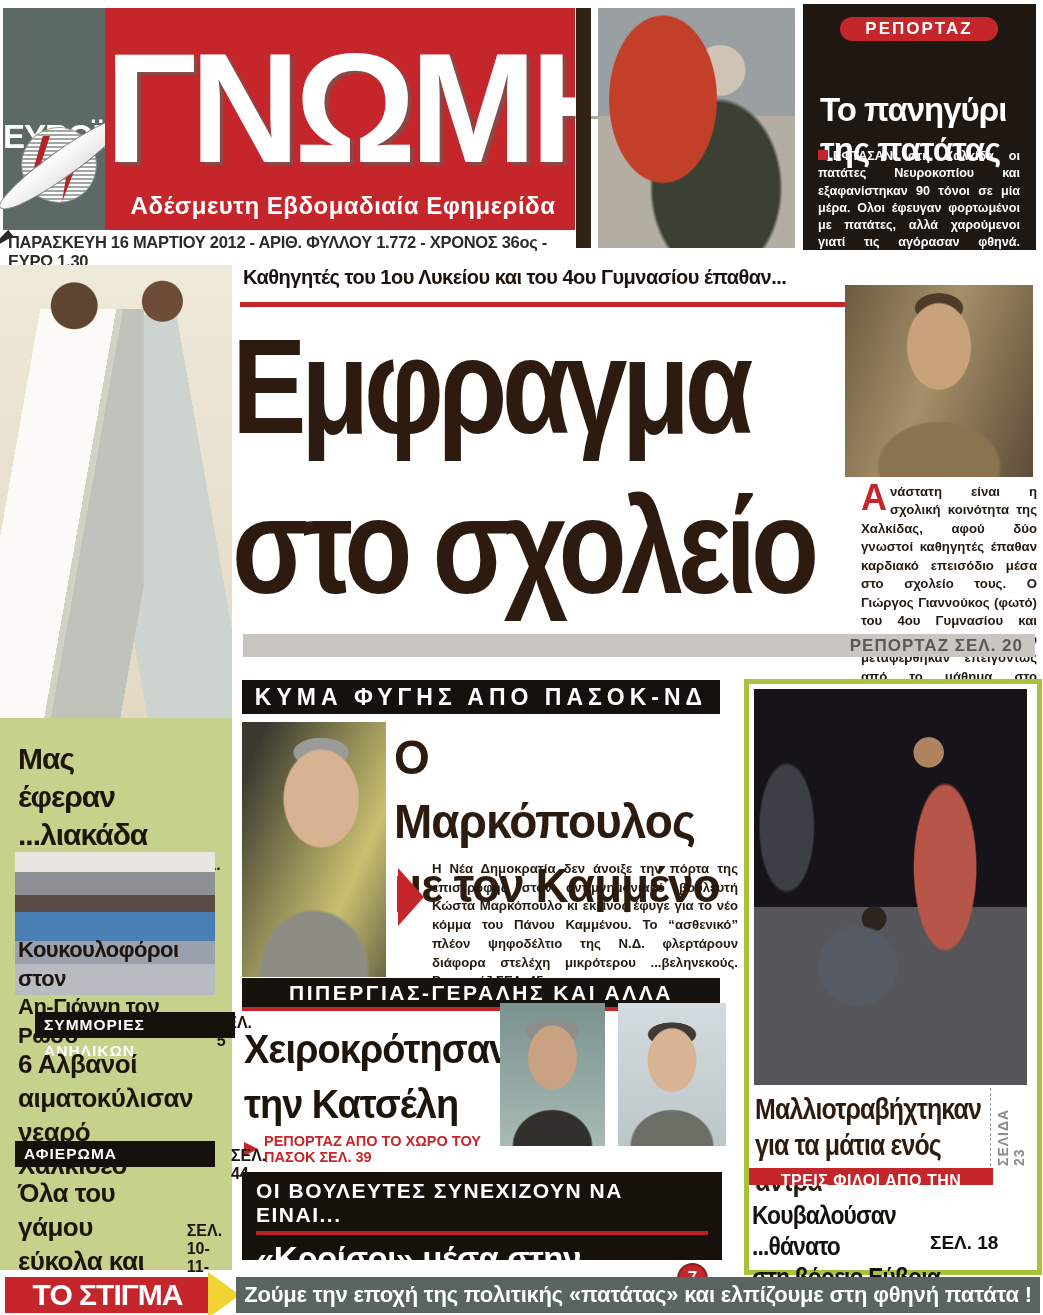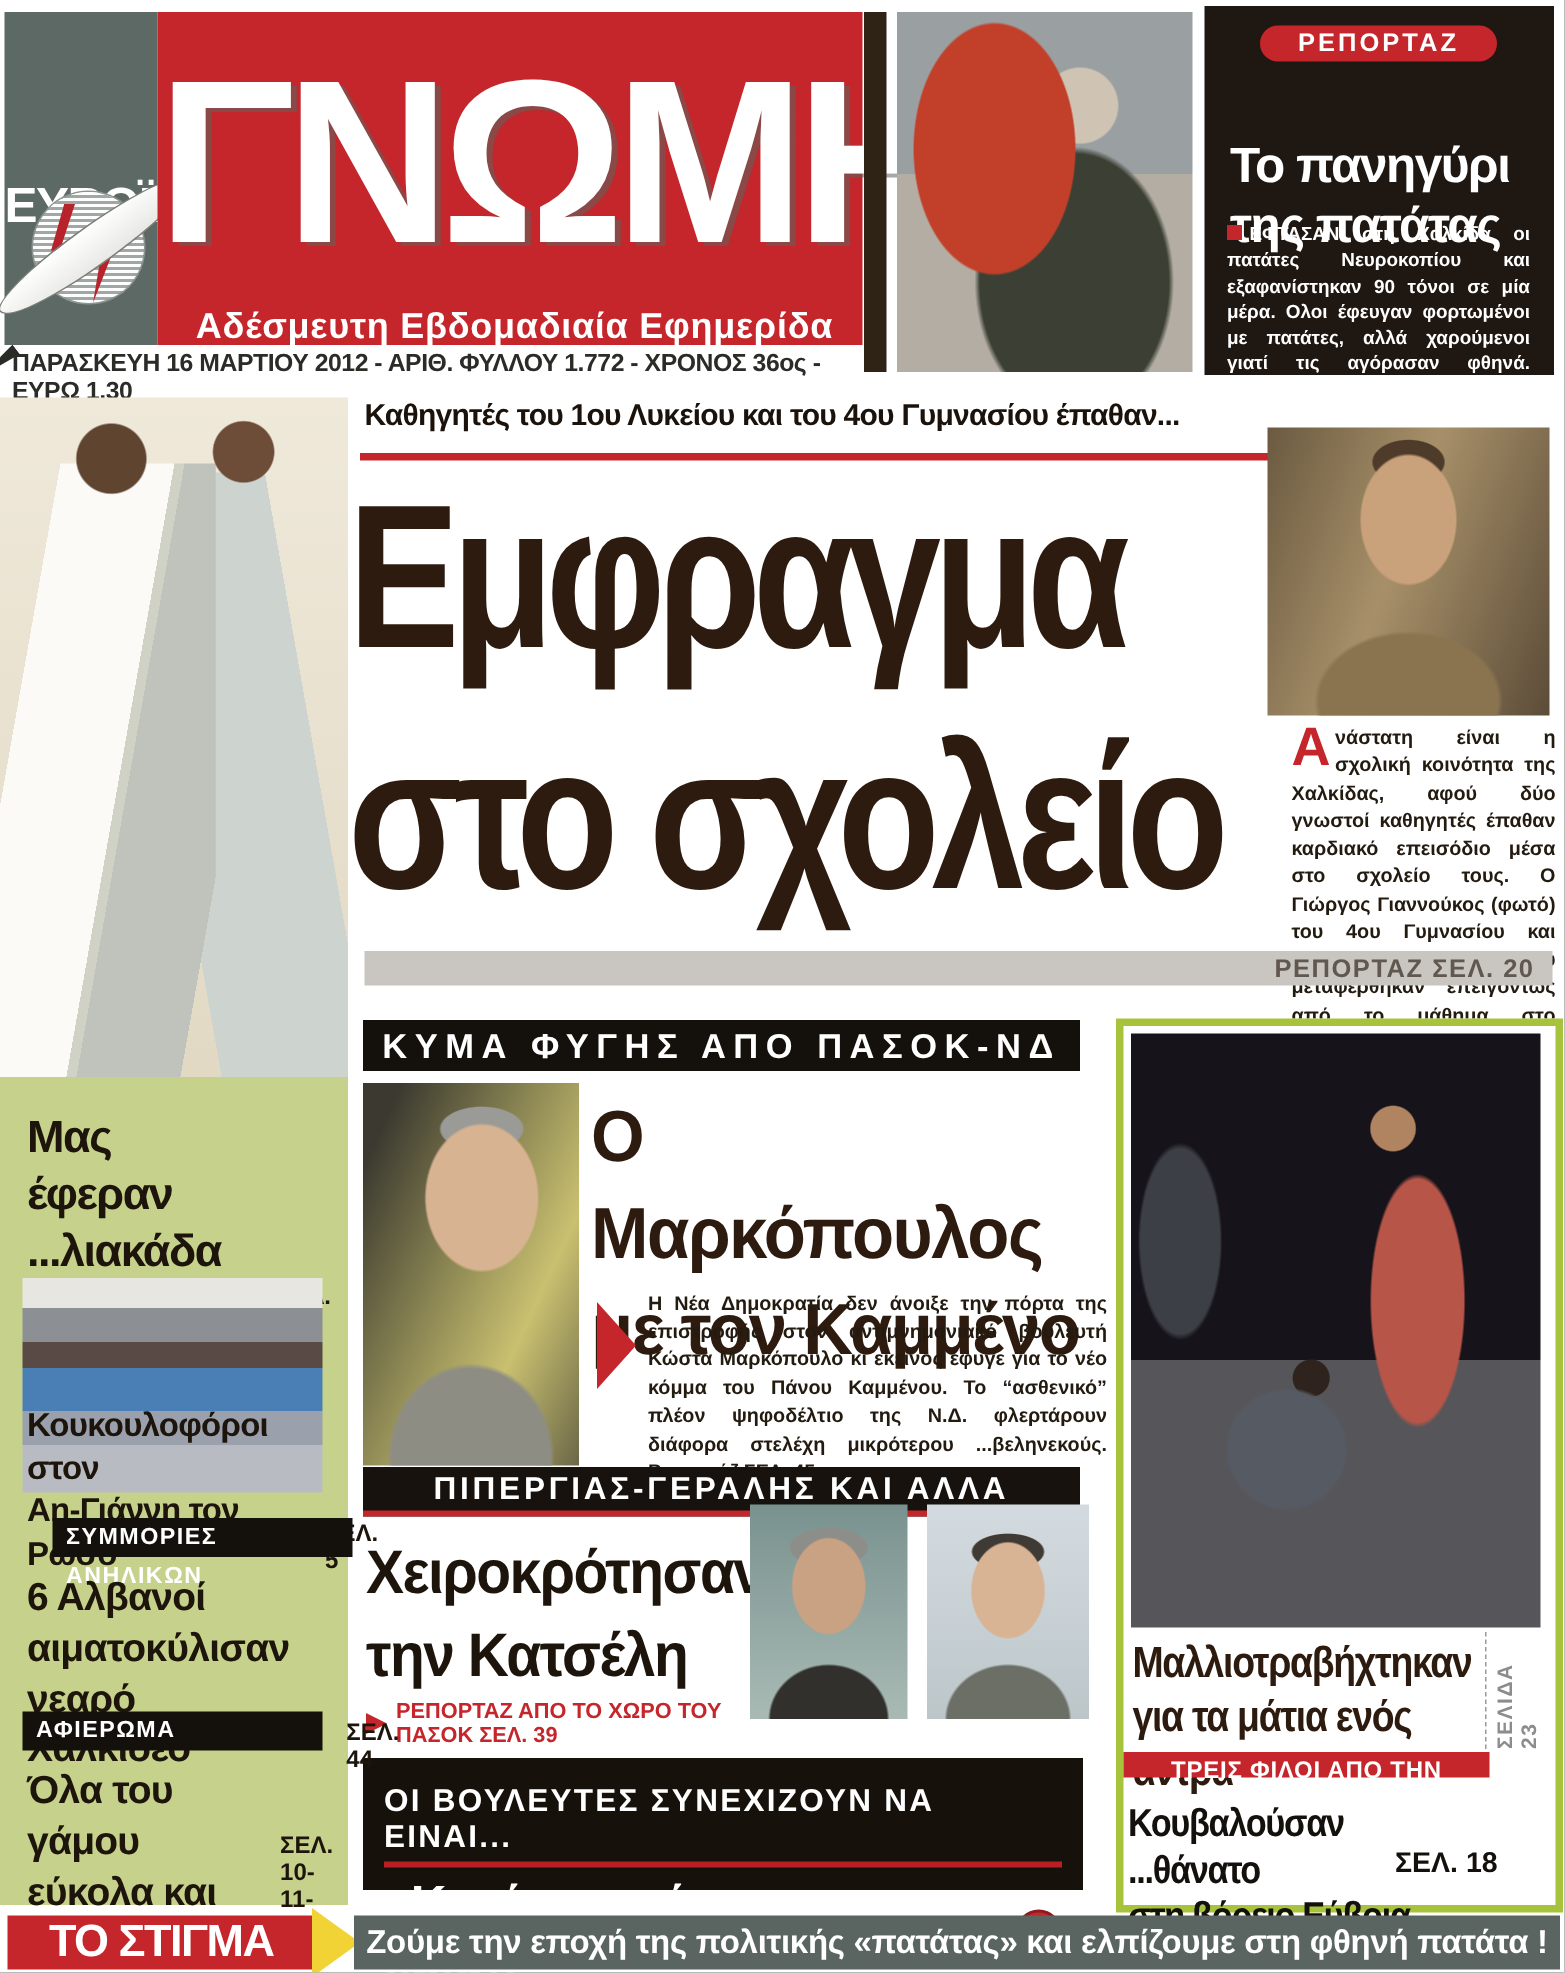--- a/index.html
+++ b/index.html
@@ -19,21 +19,21 @@
   .bolt1{left:34px;top:136px;width:16px;height:60px;clip-path:polygon(55% 0,100% 0,45% 45%,75% 45%,0 100%,28% 52%,0 52%);}
   .bolt2{left:62px;top:146px;width:16px;height:56px;clip-path:polygon(55% 0,100% 0,45% 45%,75% 45%,0 100%,28% 52%,0 52%);}
   .quill{left:-14px;top:150px;width:150px;height:26px;background:linear-gradient(#ffffff,#e8e8e4);
          border:1px solid #7e7e78;border-radius:50% 90% 50% 90%;transform:rotate(-38deg);}
   .quill-tip{left:-16px;top:238px;width:30px;height:8px;background:#2a2a26;transform:rotate(-38deg);
              clip-path:polygon(0 50%,100% 0,100% 100%);}
   .mast-red{left:105px;top:8px;width:470px;height:222px;background:#c5262b;}
   .mast-title{left:105px;top:-4px;width:470px;text-align:center;color:#fff;font-weight:900;
               font-size:152px;letter-spacing:-6px;line-height:1.45;
               text-shadow:4px 3px 0 rgba(90,100,95,.55);transform:scaleY(1.02);transform-origin:top;}
-  .mast-sub{left:118px;top:192px;width:450px;text-align:center;color:#fff;font-weight:bold;font-size:24px;letter-spacing:0.5px;margin-top:12px;}
+  .mast-sub{left:118px;top:192px;width:450px;text-align:center;color:#fff;font-weight:bold;font-size:24px;letter-spacing:0.5px;}
   .dateline{left:8px;top:233px;width:570px;color:#2b2b28;font-weight:bold;font-size:16.5px;letter-spacing:-0.3px;}
 
   .topbar-dark{left:576px;top:8px;width:15px;height:240px;background:#2f2315;}
 
   
   .photo{overflow:hidden;}
   .potato-photo{left:598px;top:8px;width:197px;height:240px;
     background:
       radial-gradient(ellipse 58px 90px at 33% 38%,#c2402a 0 92%,transparent 94%),
       radial-gradient(circle 26px at 62% 26%,#cfc4b4 0 95%,transparent 100%),
@@ -115,21 +115,21 @@
   
   .piper-bar{left:242px;top:978px;width:478px;height:29px;background:#17120d;color:#fff;
              font-weight:900;font-size:21px;letter-spacing:2.5px;text-align:center;line-height:29px;
              border-bottom:4px solid #c5262b;}
   .katseli-head{left:244px;top:1022px;width:250px;color:#1d140c;font-weight:900;font-size:38px;
                 line-height:1.35;letter-spacing:-1px;transform:scaleY(1.08);transform-origin:top left;}
   .katseli-ref{left:244px;top:1133px;width:250px;color:#c5262b;font-weight:900;font-size:14.5px;display:flex;align-items:center;gap:6px;}
   .tri-right{width:0;height:0;border-left:14px solid #c5262b;border-top:7px solid transparent;border-bottom:7px solid transparent;flex:none;}
 
   
-  .mps-box{left:242px;top:1172px;width:480px;height:88px;background:#17110c;box-sizing:border-box;padding:17px 14px 0 14px;}
+  .mps-box{left:242px;top:1172px;width:480px;height:88px;background:#17110c;box-sizing:border-box;padding:7px 14px 0 14px;}
   .mps-kicker{color:#fff;font-weight:900;font-size:21px;letter-spacing:1.5px;
               border-bottom:4px solid #b92025;padding-bottom:4px;display:block;}
   .mps-head-row{display:flex;align-items:center;gap:16px;margin-top:5px;}
   .mps-head{color:#fff;font-weight:900;font-size:33px;letter-spacing:-0.5px;}
   .badge7{width:27px;height:27px;border-radius:50%;background:#c5262b;color:#fff;font-weight:900;
           font-size:17px;display:flex;align-items:center;justify-content:center;border:2px solid #8e1b1f;flex:none;}
 
   
   .green-box{left:744px;top:679px;width:288px;height:586px;border:5px solid #a7c33c;background:#fff;}
   .fight-head{left:755px;top:1092px;width:236px;color:#2c1b0e;font-weight:900;font-size:29px;

